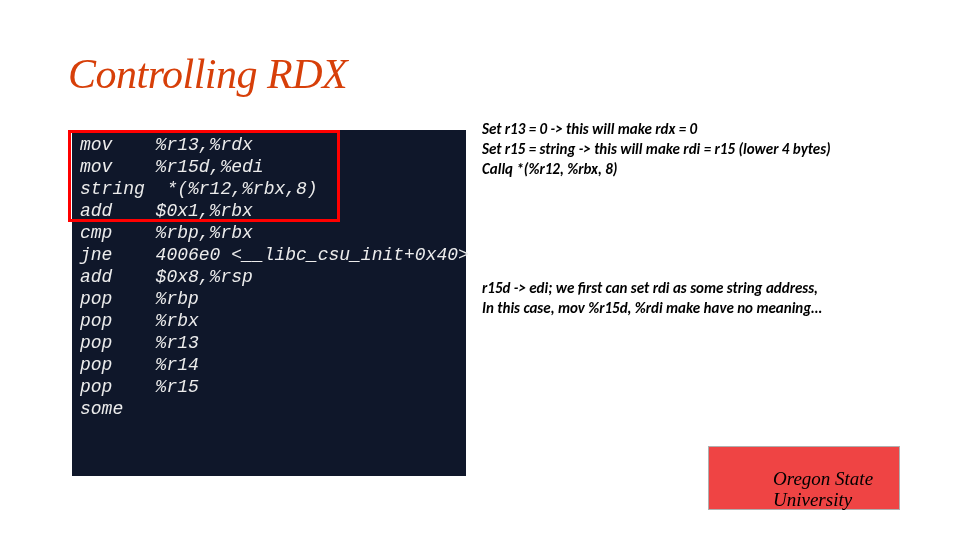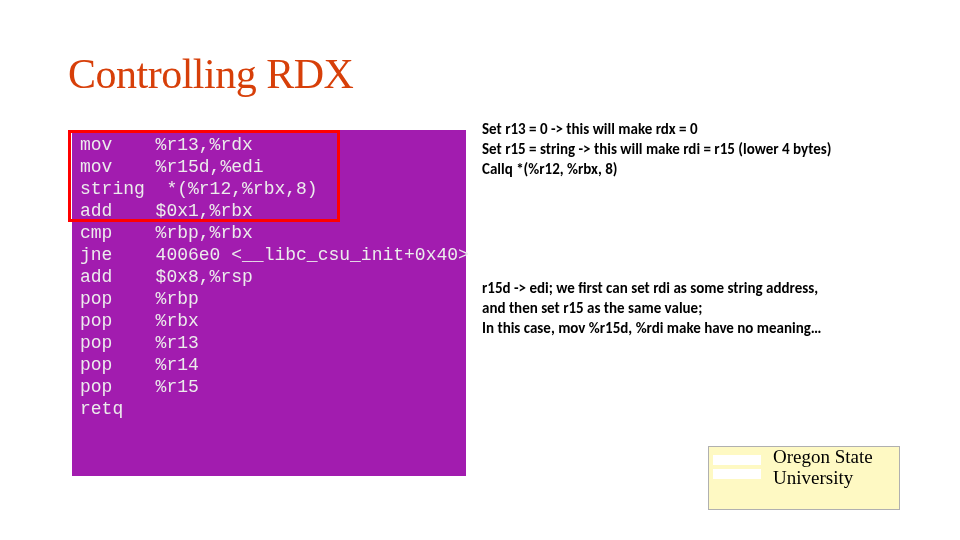--- a/index.html
+++ b/index.html
@@ -1,33 +1,33 @@
 <!DOCTYPE html>
 <html><head>
 <meta charset="utf-8">
 <style>
-  * { margin: 0; padding: 0; box-sizing: border-box; }
+  * { margin: 0; padding: 0; box-sizing: border-box; font-style: italic; }
   html, body { width: 960px; height: 540px; background: #ffffff; font-family: "Segoe UI", Arial, sans-serif; overflow: hidden; }
   .slide { position: relative; width: 960px; height: 540px; }
   .title {
     position: absolute;
     left: 68px;
     top: 50px;
     font-family: Georgia, "Times New Roman", serif;
     font-size: 42px;
     font-weight: 400;
     letter-spacing: -0.5px;
   }
   .code-box {
     position: absolute;
     left: 72px;
     top: 130px;
     width: 394px;
     height: 346px;
-    background: #a21caf;
+    background: #0f172a;
     color: #ececec;
     font-family: Consolas, "Courier New", monospace;
     font-size: 18px;
     line-height: 22px;
     padding: 4px 8px;
   }
   .code-box .row { white-space: pre; }
   .hl {
     position: absolute;
     border: 3px solid #ff0000;
@@ -44,23 +44,23 @@
     color: #000;
   }
   .notes .line { display: block; white-space: pre-wrap; }
   .logo {
     position: absolute;
     right: 60px;
     bottom: 30px;
     width: 192px;
     height: 64px;
     border: 1px solid #b0b0b0;
-    background: #fef9c3;
+    background: #ef4444;
     display: flex;
-    align-items: flex-start;
+    align-items: flex-end;
   }
   .logo .shield {
     width: 56px;
     background: #d73f09;
     position: relative;
   }
   .logo .shield::before,
   .logo .shield::after {
     content: "";
     position: absolute;
@@ -102,33 +102,32 @@
     <div class="row">string  *(%r12,%rbx,8)</div>
     <div class="row">add    $0x1,%rbx</div>
     <div class="row">cmp    %rbp,%rbx</div>
     <div class="row">jne    4006e0 &lt;__libc_csu_init+0x40&gt;</div>
     <div class="row">add    $0x8,%rsp</div>
     <div class="row">pop    %rbp</div>
     <div class="row">pop    %rbx</div>
     <div class="row">pop    %r13</div>
     <div class="row">pop    %r14</div>
     <div class="row">pop    %r15</div>
-    <div class="row">retq</div>
+    <div class="row">some</div>
     <div class="hl" style="left:-4px; top:0px; width:272px; height:92px;"></div>
   </div>
 
   <div class="notes" style="top:119px;">
     <span class="line">Set r13 = 0 -&gt; this will make rdx = 0</span>
     <span class="line">Set r15 = string -&gt; this will make rdi = r15 (lower 4 bytes)</span>
     <span class="line">Callq *(%r12, %rbx, 8)</span>
   </div>
 
   <div class="notes" style="top:278px;">
     <span class="line">r15d -&gt; edi; we first can set rdi as some string address,</span>
-    <span class="line">and then set r15 as the same value;</span>
     <span class="line">In this case, mov %r15d, %rdi make have no meaning…</span>
   </div>
 
   <div class="logo">
     <div class="shield">
         <div class="beav"></div>
       </div>
     <div class="text">
       <div class="l1">Oregon State</div>
       <div class="l2">University</div>

